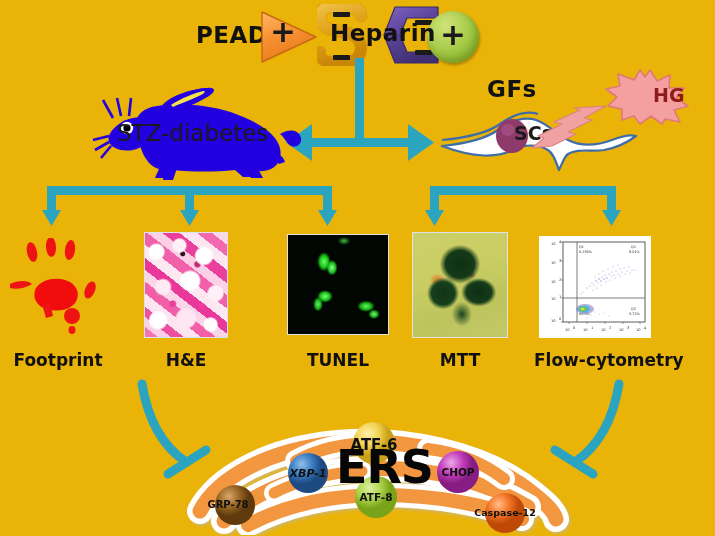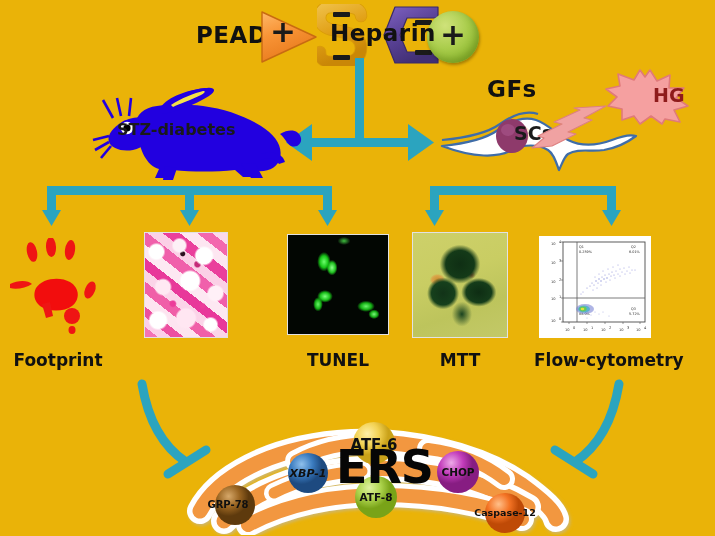--- a/index.html
+++ b/index.html
@@ -30,21 +30,21 @@
   
   .gcircle{
     position:absolute;border-radius:50%;
     background:radial-gradient(circle at 35% 28%, #cfe27a 0%, #aacd4c 45%, #8fbb33 75%, #7aa62a 100%);
     box-shadow:inset -3px -4px 7px rgba(90,120,20,.45), 1px 2px 3px rgba(0,0,0,.30);
   }
 
   
   .rabbit-label{
     position:absolute;font-family:"DejaVu Sans", sans-serif;
-    font-weight:bold;font-size:16px;color:#1a1a1a;white-space:nowrap;
+    font-weight:normal;font-size:23px;color:#1a1a1a;white-space:nowrap;
     letter-spacing:0px;
   }
   .sc-label{
     position:absolute;font-family:"DejaVu Sans", sans-serif;
     font-weight:bold;font-size:19px;color:#1a1a1a;white-space:nowrap;
   }
   .hg-label{
     position:absolute;font-family:"DejaVu Sans", sans-serif;
     font-weight:bold;font-size:19px;color:#8e1b1b;white-space:nowrap;
   }
@@ -269,20 +269,21 @@
       <path d="M34,66 L38,80 L45,78 L42,64 Z"></path>
       <ellipse cx="64" cy="78" rx="8" ry="8"></ellipse>
       <ellipse cx="64" cy="92" rx="3.5" ry="4"></ellipse>
       <ellipse cx="82" cy="52" rx="5" ry="9" transform="rotate(22 82 52)"></ellipse>
       <path d="M2,46 C10,42 20,42 24,46 C18,50 8,52 2,50 Z"></path>
     </g>
   </svg>
   <div class="panel-label" style="left:0px;top:350px;width:116px;">Footprint</div>
 
   <div class="panel he" style="left:145px;top:233px;width:82px;height:104px;"></div>
+  <div class="panel-label" style="left:146px;top:350px;width:80px;">H&amp;E</div>
 
   <div class="panel tunel" style="left:288px;top:235px;width:100px;height:99px;"></div>
   <div class="panel-label" style="left:288px;top:350px;width:100px;">TUNEL</div>
 
   <div class="panel mtt" style="left:413px;top:233px;width:94px;height:104px;"></div>
   <div class="panel-label" style="left:413px;top:350px;width:94px;">MTT</div>
 
   <div class="panel flow" style="left:539px;top:236px;width:112px;height:102px;">
     <svg width="112" height="102" viewBox="0 0 112 102">
 

